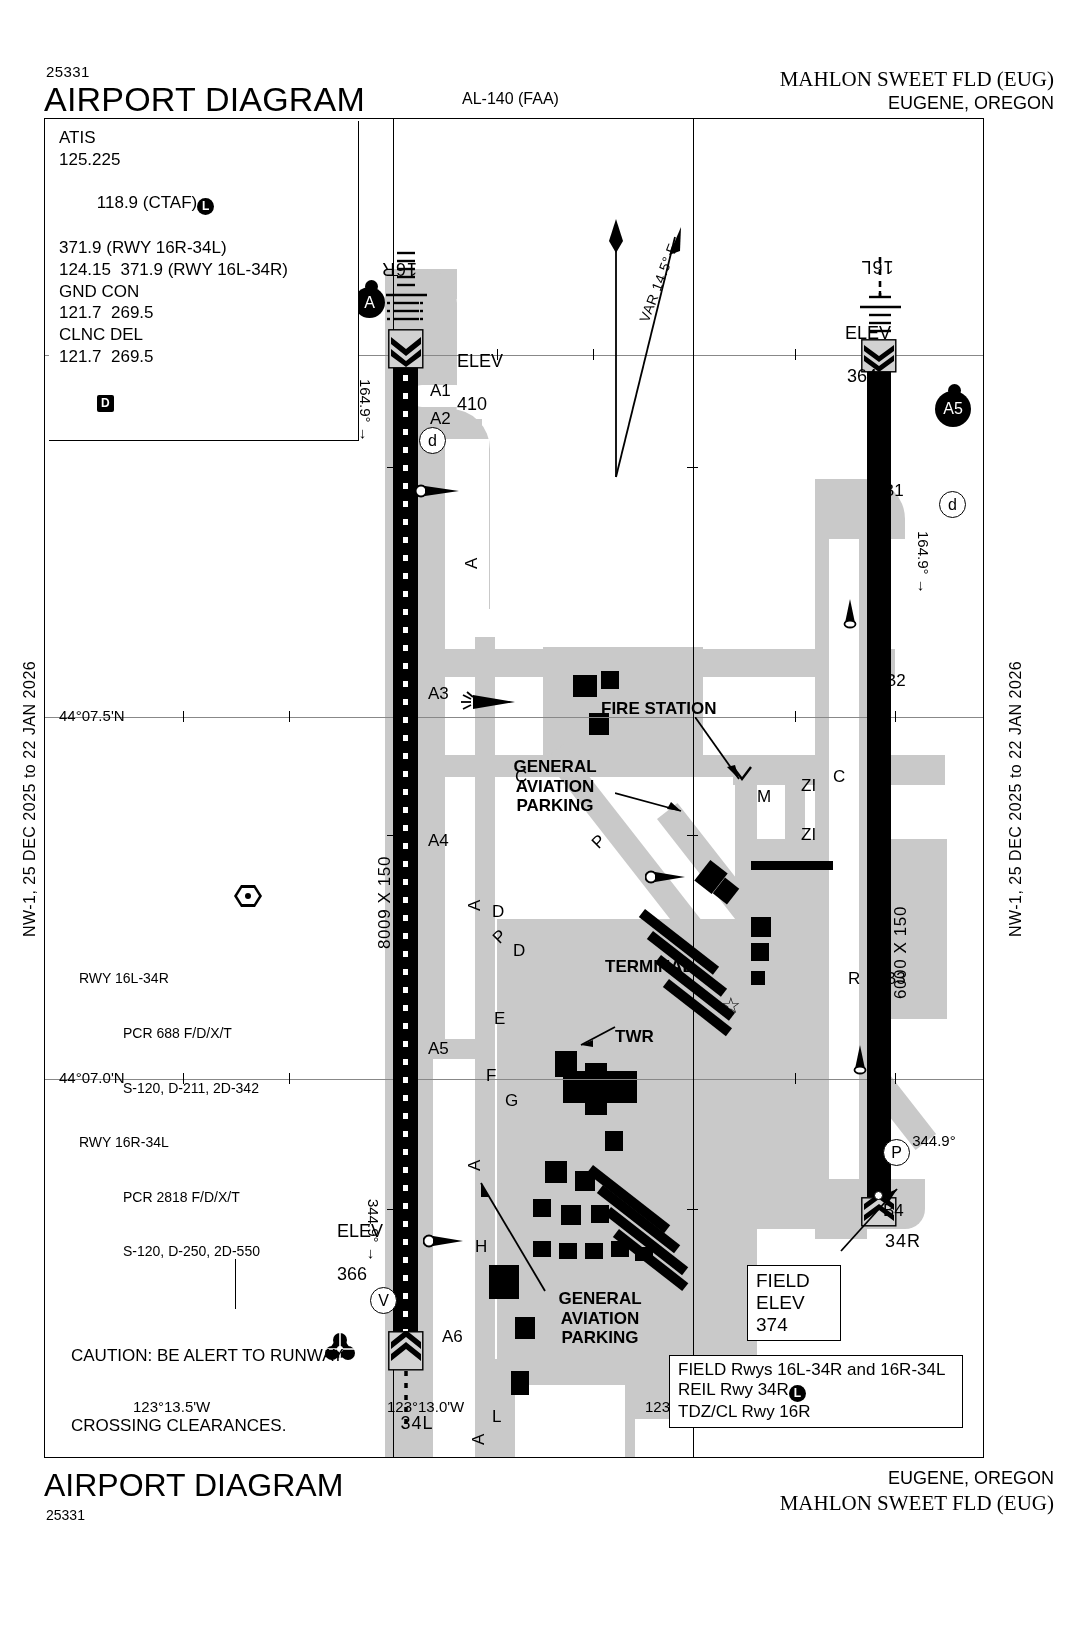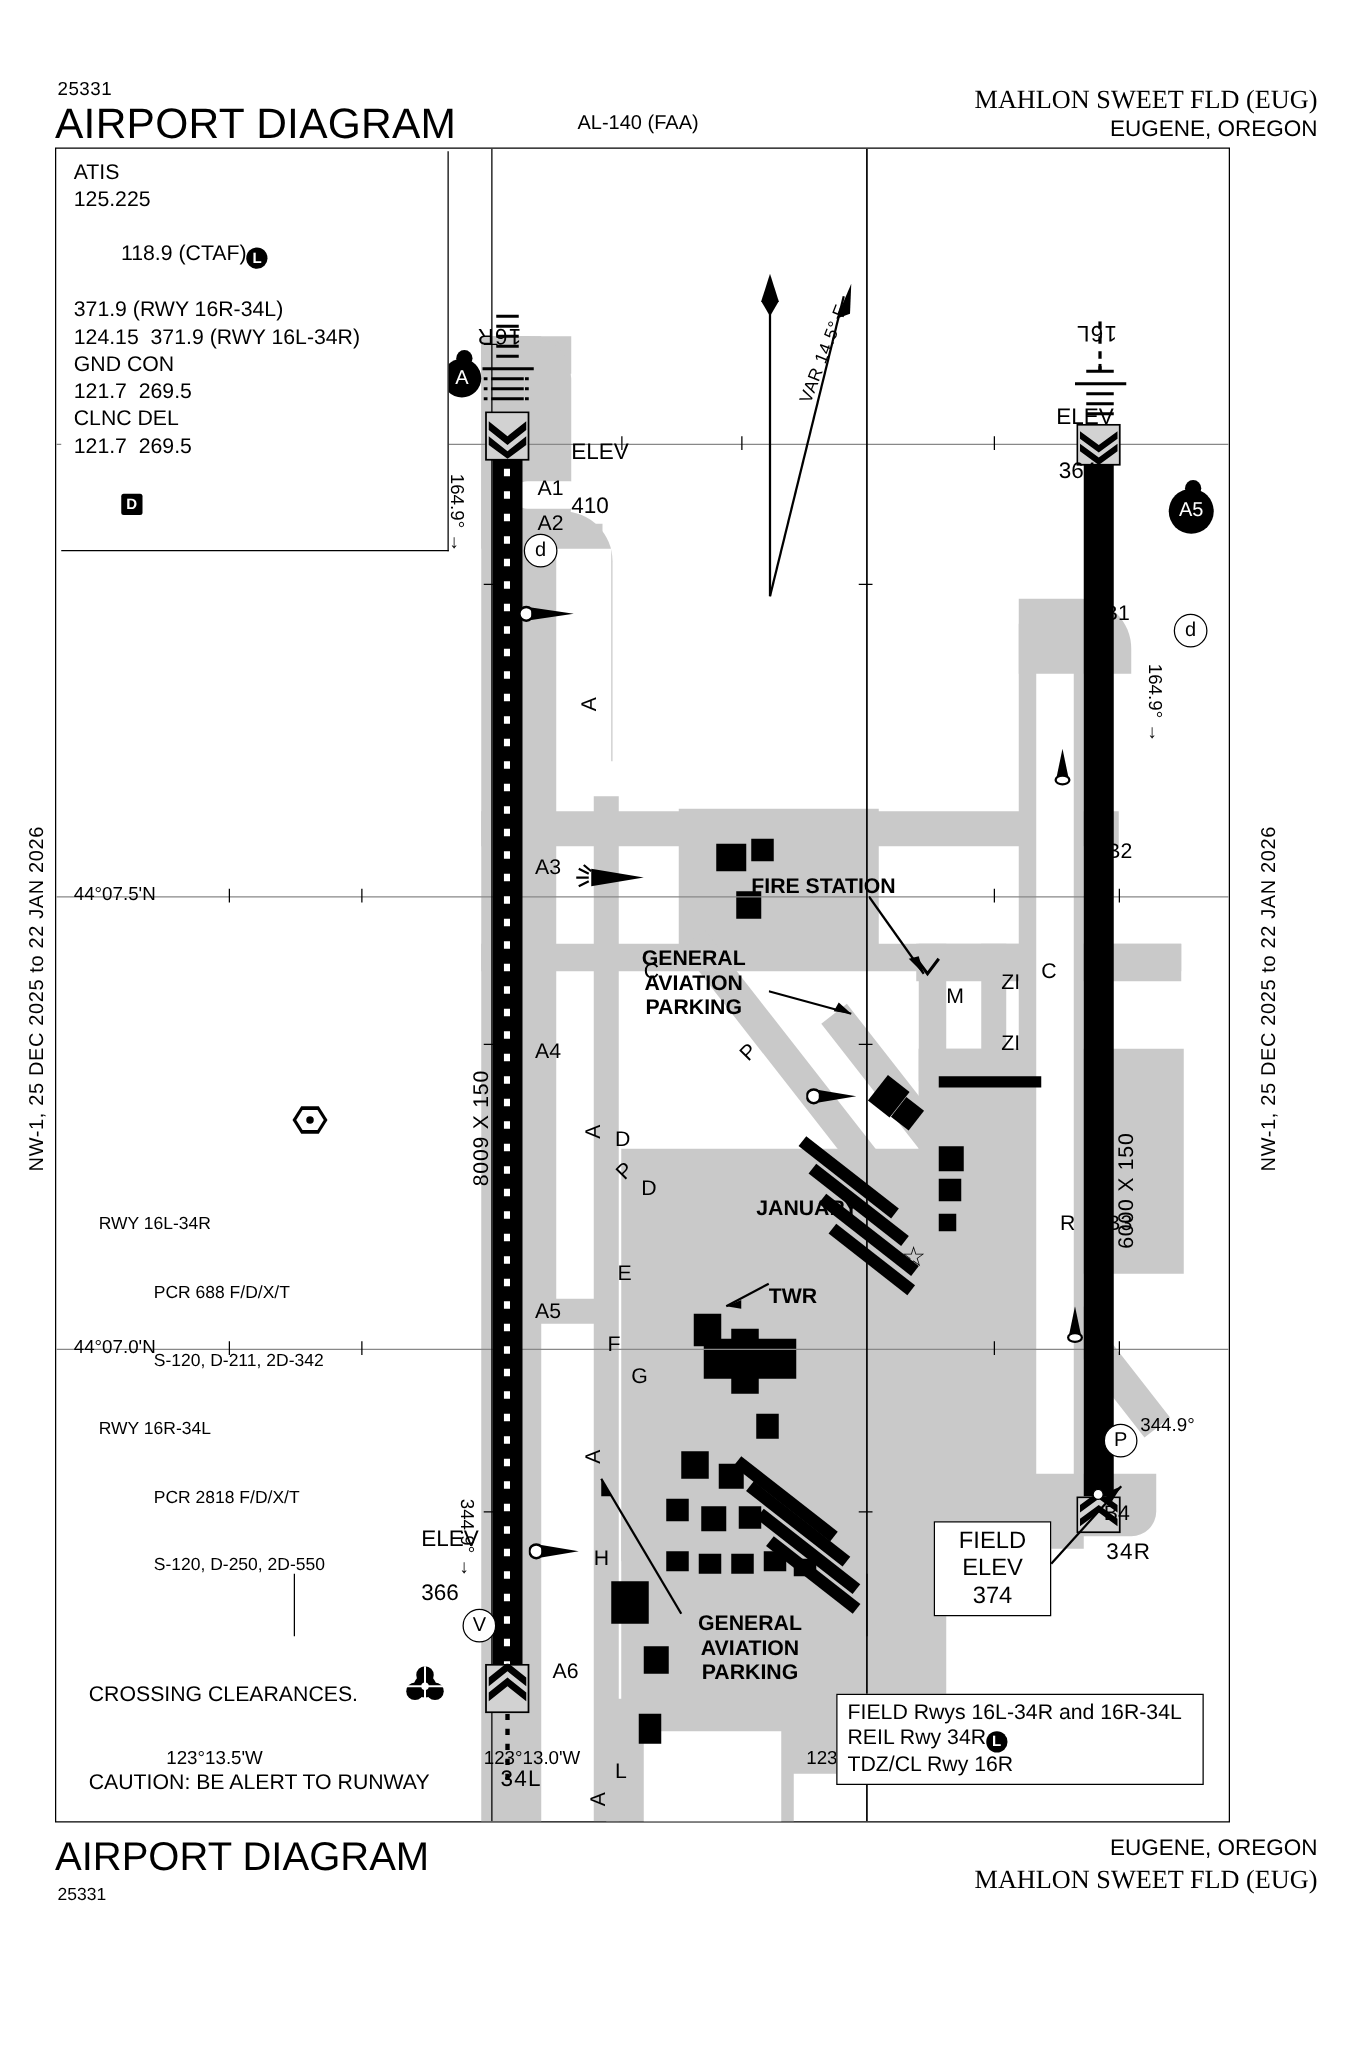--- a/index.html
+++ b/index.html
@@ -128,21 +128,21 @@
   .callout { font-size: 17px; line-height: 1.16; text-align: center; font-weight: bold; }
 
   
   .infobox {
     border: 1.6px solid #000;
     background: #fff;
     padding: 4px 8px;
     font-size: 17px;
     line-height: 1.2;
   }
-  #field-elev-box { text-align: center; font-size: 19px; line-height: 1.15; }
+  #field-elev-box { text-align: left; font-size: 19px; line-height: 1.15; margin-top: 48px; }
 
   
   #caution { font-size: 17px; line-height: 1.38; }
 
   
   #var-text { font-size: 16px; text-align: center; line-height: 1.22; }
   #var-label {
     font-size: 14px;
     transform: rotate(-69deg);
     transform-origin: left top;
@@ -569,21 +569,21 @@
       <line x1="0" y1="0" x2="44" y2="62" stroke="#000" stroke-width="1.8"></line>
       <path d="M44 62 L32 50 L40 48 Z" fill="#000"></path>
     </svg>
 
     <div class="abs txt callout" style="left:450px;top:638px;width:120px;">GENERAL<br>AVIATION<br>PARKING</div>
     <svg class="abs" style="left:570px;top:672px;" width="80" height="24">
       <line x1="0" y1="2" x2="66" y2="20" stroke="#000" stroke-width="1.8"></line>
       <path d="M66 20 L52 18 L56 11 Z" fill="#000"></path>
     </svg>
 
-    <div class="abs txt callout" style="left:560px;top:838px;text-align:left;">JANUARY</div>
+    <div class="abs txt callout" style="left:560px;top:838px;text-align:left;">TERMINAL</div>
 
     <div class="abs txt callout" style="left:570px;top:908px;text-align:left;">TWR</div>
     <svg class="abs" style="left:530px;top:904px;" width="42" height="28">
       <line x1="40" y1="4" x2="6" y2="22" stroke="#000" stroke-width="1.8"></line>
       <path d="M6 22 L18 17 L18 24 Z" fill="#000"></path>
     </svg>
 
     <div class="abs txt callout" style="left:490px;top:1170px;width:130px;">GENERAL<br>AVIATION<br>PARKING</div>
     <svg class="abs" style="left:420px;top:1060px;" width="90" height="118">
       <line x1="80" y1="112" x2="16" y2="4" stroke="#000" stroke-width="1.8"></line>
@@ -611,22 +611,22 @@
 
     <div class="abs infobox" style="left:624px;top:1236px;width:294px;">
       <div>FIELD Rwys 16L-34R and 16R-34L</div>
       <div>
         <span>REIL Rwy 34R</span><span class="badge-l">L</span>
       </div>
       <div>TDZ/CL Rwy 16R</div>
     </div>
 
     <div class="abs txt" id="caution" style="left:26px;top:1178px;width:360px;">
+      <div>CAUTION: BE ALERT TO RUNWAY</div>
       <div>CROSSING CLEARANCES.</div>
-      <div>CAUTION: BE ALERT TO RUNWAY</div>
       
       
     </div>
 
     <div class="abs" id="comm-box">
       <div class="txt line">ATIS</div>
       <div class="txt line">125.225</div>
       <div class="txt line">
         <span>118.9 (CTAF)</span><span class="badge-l">L</span>
       </div>

